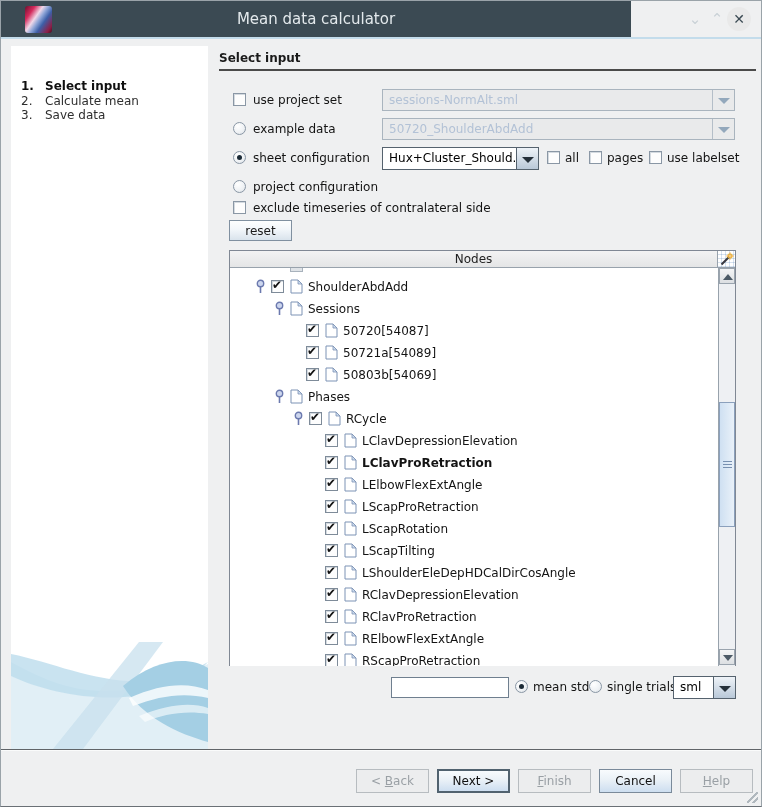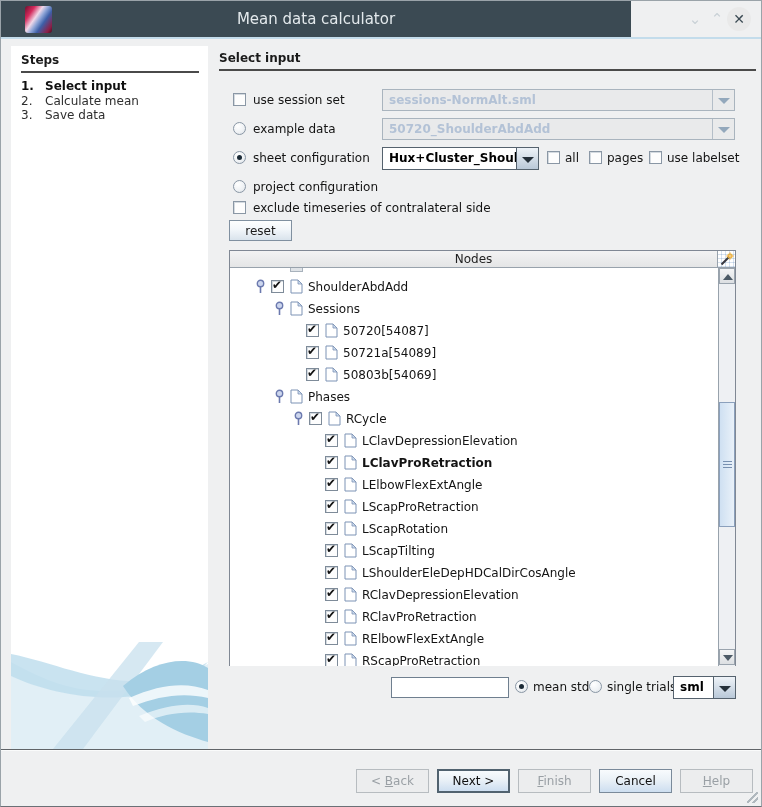--- a/index.html
+++ b/index.html
@@ -35,21 +35,21 @@
   .lbl { position:absolute; font-size:12px; color:#141414; white-space:nowrap; }
   
   .cb { position:absolute; width:13px; height:13px; background:#fdfdfd; border:1px solid #8a97a5;
     box-shadow:inset 1px 1px 0 #d4dae0; }
   .radio { position:absolute; width:13px; height:13px; border-radius:50%; border:1px solid #8a97a5;
     background:radial-gradient(circle at 35% 30%,#ffffff 0%,#eef1f4 60%,#d8dde2 100%); }
   .radio .dot { display:none; position:absolute; left:3px; top:3px; width:5px; height:5px; border-radius:50%; background:#1b2a36; }
   .radio.on .dot { display:block; }
   
   .combo { position:absolute; height:22px; display:flex; }
-  .combo .ctext { flex:1; font-size:12px; line-height:20px; padding-left:6px; overflow:hidden; white-space:nowrap;font-weight:bold; }
+  .combo .ctext { flex:1; font-size:12px; line-height:20px; padding-left:6px; overflow:hidden; white-space:nowrap; }
   .combo .carrow { width:22px; position:relative; }
   .tri { position:absolute; left:5px; top:8px; width:0; height:0; border-left:6px solid transparent;
     border-right:6px solid transparent; border-top:6px solid #25303a; }
   .combo.disabled { background:#e9eaeb; border:1px solid #a9b4be; }
   .combo.disabled .ctext { color:#b3c2d6; }
   .combo.disabled .carrow { background:#e9eaeb; border-left:1px solid #b4bec8; }
   .combo.disabled .tri { border-top-color:#93a8bc; }
   .combo.enabled { background:#ffffff; border:1px solid #55626e; }
   .combo.enabled .ctext { color:#000; }
   .combo.enabled .carrow { background:linear-gradient(#eef3f8,#b9c8d8); border-left:1px solid #55626e; }
@@ -105,21 +105,20 @@
   <div id="titlebar">
     <span class="app-icon"></span>
     <span class="win-title">Mean data calculator</span>
     <span class="win-btn" id="btn-min">⌄</span>
     <span class="win-btn" id="btn-max">⌃</span>
     <span class="win-btn" id="btn-close">✕</span>
   </div>
   <div id="titlebar-accent"></div>
 
   <div id="steps-panel">
-    <div id="steps-title" class="panel-title">Steps</div>
     <div class="step-row active" style="top:33px">
       <span class="num">1.</span>
       <span>Select input</span>
     </div>
     <div class="step-row" style="top:48px">
       <span class="num">2.</span>
       <span>Calculate mean</span>
     </div>
     <div class="step-row" style="top:62px">
       <span class="num">3.</span>
@@ -131,21 +130,21 @@
       <path d="M42 125 L128 18 L152 18 L72 125 Z" fill="#c8e0ee" opacity="0.75"></path>
       <path d="M112 62 C 145 34, 178 32, 197 44 L197 118 C 168 110, 132 94, 112 62 Z" fill="#a4cfe4"></path>
       <path d="M118 74 C 150 60, 175 58, 197 66 L197 74 C 172 68, 148 72, 122 82 Z" fill="#ffffff" opacity="0.8"></path>
       <path d="M128 92 C 158 80, 180 78, 197 84 L197 90 C 175 86, 152 90, 134 98 Z" fill="#ffffff" opacity="0.6"></path>
     </svg>
   </div>
 
   <div id="main-title" class="panel-title">Select input</div>
 
   <span class="cb" style="left:232px; top:92px"></span>
-  <span class="lbl" style="left:252px; top:92px">use session set</span>
+  <span class="lbl" style="left:252px; top:92px">use project set</span>
   <div class="combo disabled" style="left:381px; top:88px; width:353px">
     <span class="ctext">sessions-NormAlt.sml</span>
     <span class="carrow">
         <i class="tri"></i>
       </span>
   </div>
 
   <span class="radio" style="left:232px; top:121px"></span>
   <span class="lbl" style="left:252px; top:121px">example data</span>
   <div class="combo disabled" style="left:381px; top:117px; width:353px">

